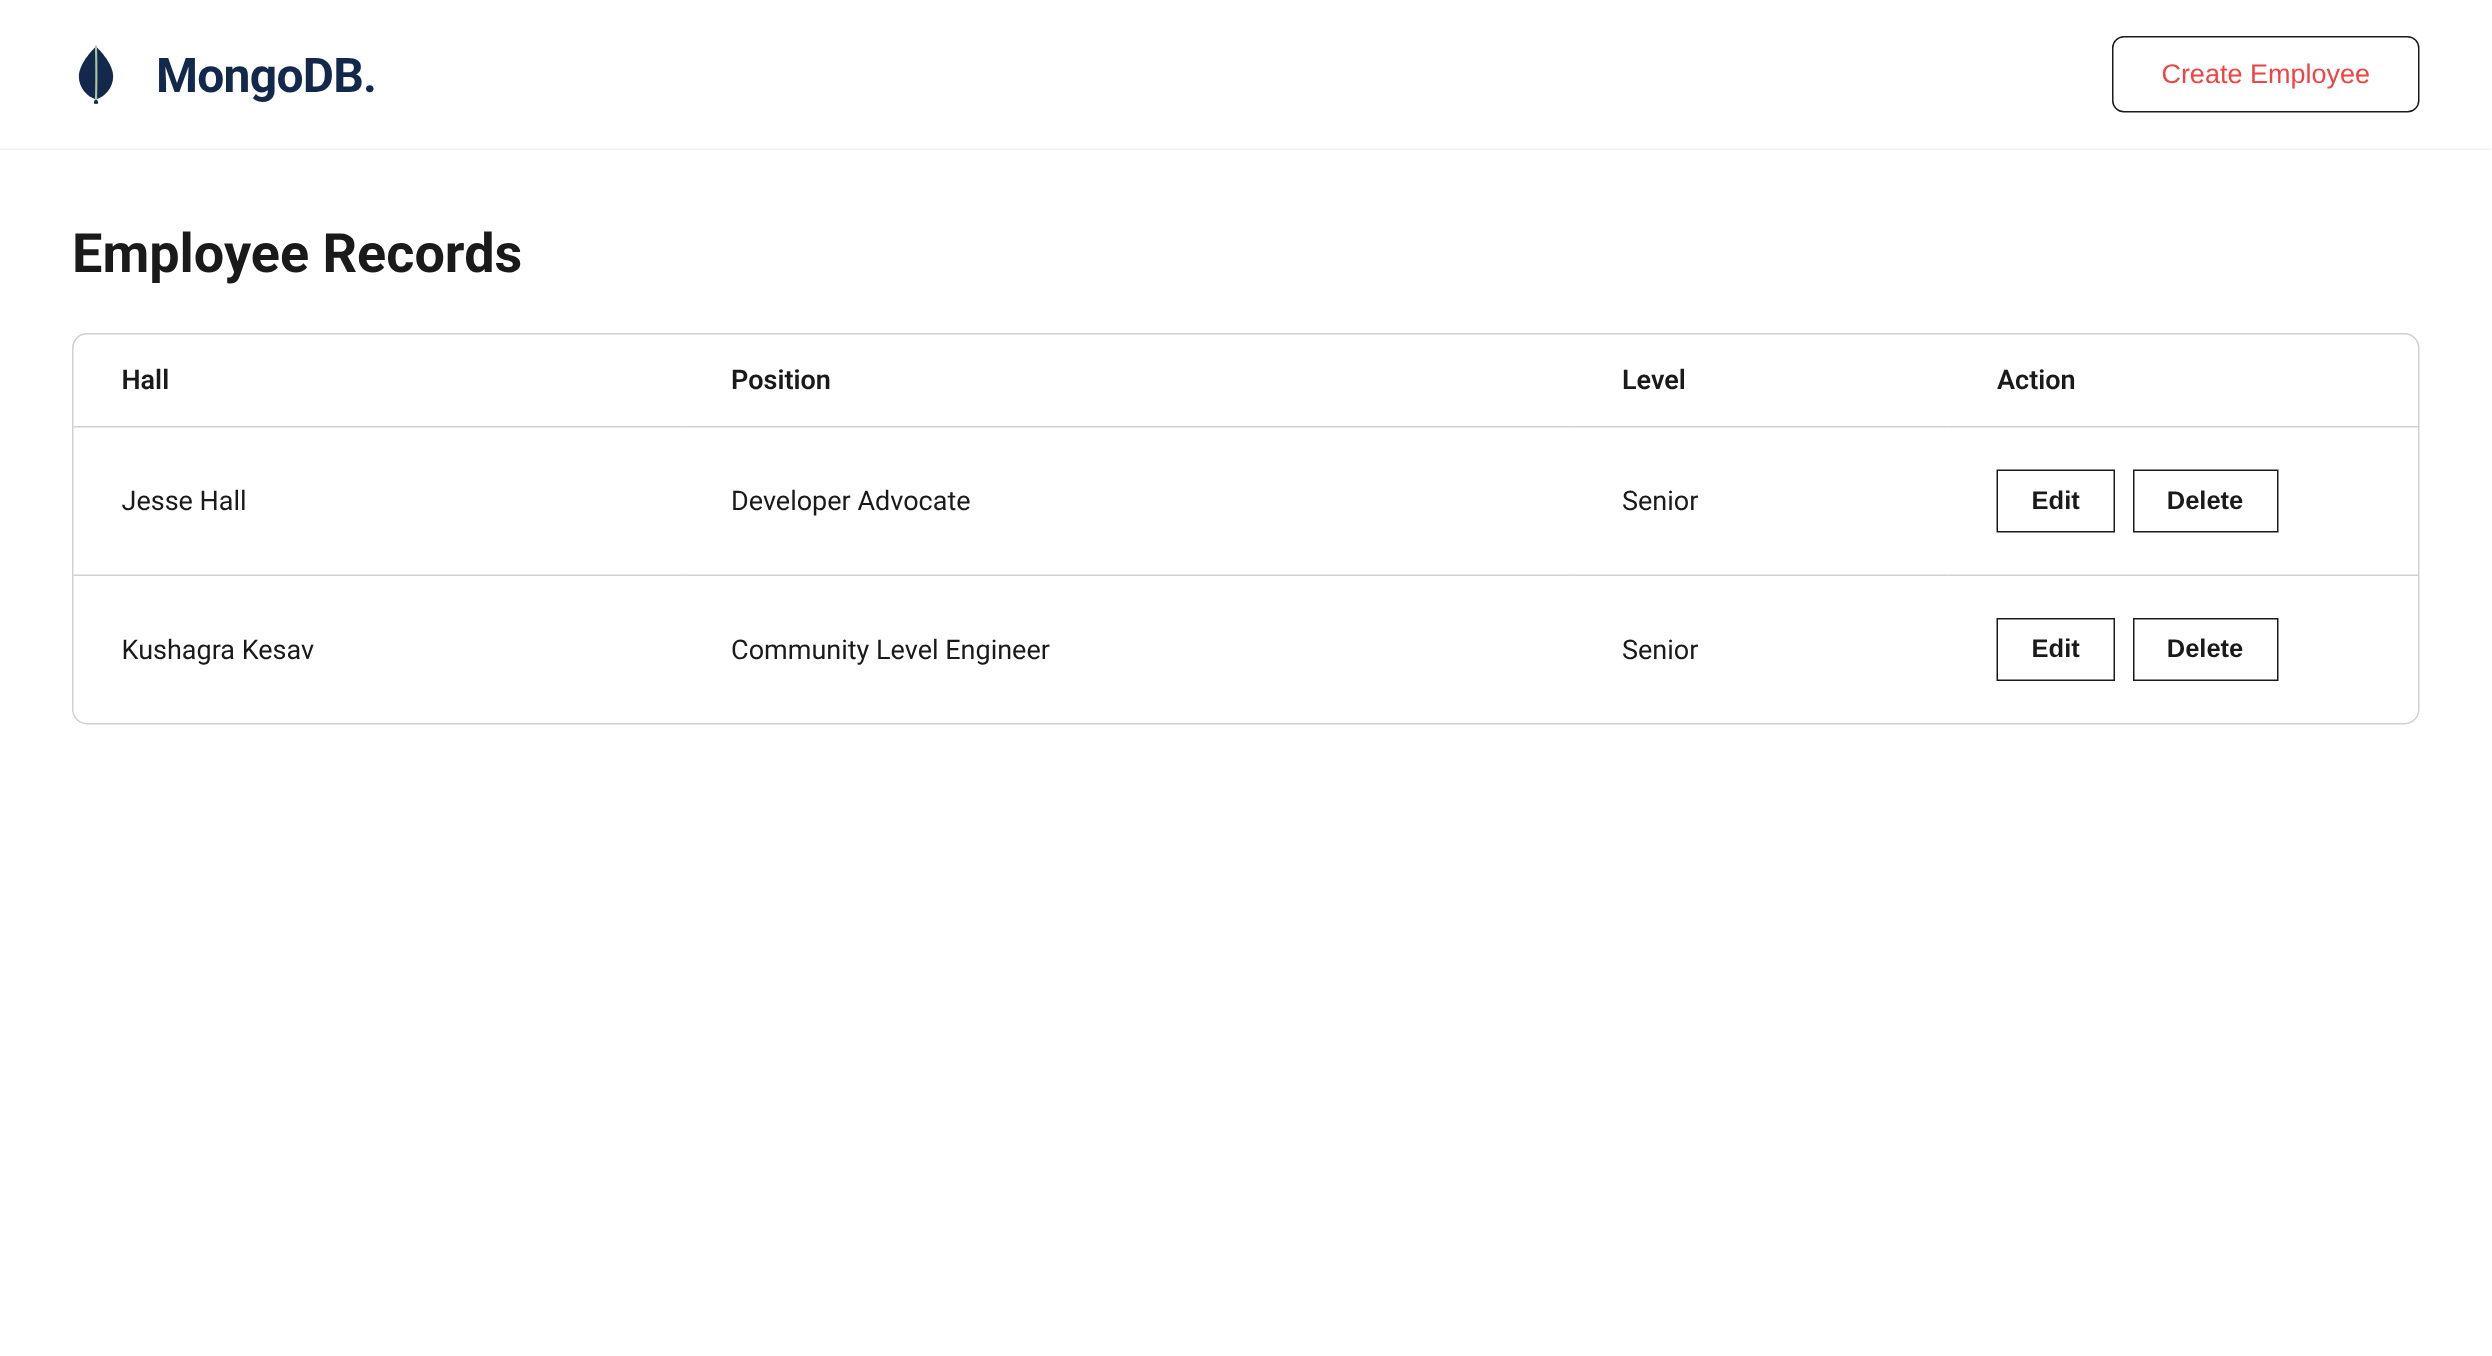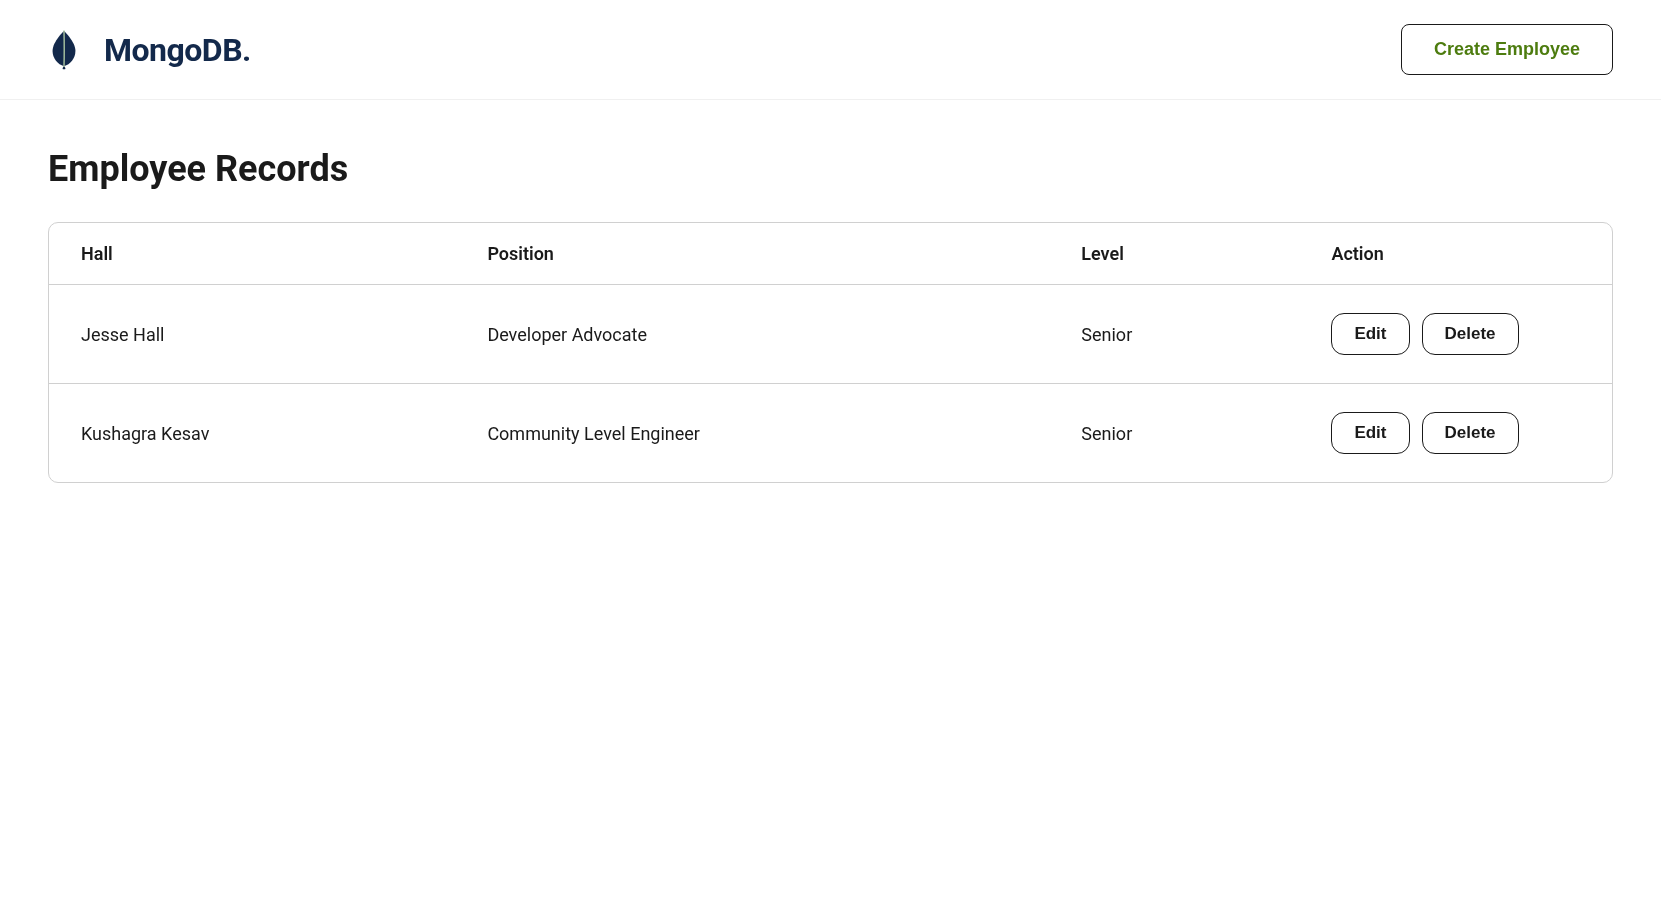--- a/index.html
+++ b/index.html
@@ -38,25 +38,25 @@
     .logo-text {
       font-size: 32px;
       font-weight: 700;
       color: #13294B;
       letter-spacing: -0.5px;
     }
 
     .create-btn {
       padding: 14px 32px;
       font-size: 18px;
-      font-weight: 700;
+      font-weight: 400;
       border: 1.5px solid #1a1a1a;
       border-radius: 8px;
       background: #ffffff;
-      color: #4d7c0f;
+      color: #ef4444;
       cursor: pointer;
       white-space: nowrap;
     }
 
     
     .main-content {
       padding: 48px 48px;
     }
 
     .page-title {
@@ -108,21 +108,21 @@
       display: flex;
       gap: 12px;
       align-items: center;
     }
 
     .action-btn {
       padding: 10px 22px;
       font-size: 17px;
       font-weight: 600;
       border: 1.5px solid #1a1a1a;
-      border-radius: 13px;
+      border-radius: 0;
       background: #ffffff;
       color: #1a1a1a;
       cursor: pointer;
     }
 
     .col-name { width: 26%; }
     .col-position { width: 38%; }
     .col-level { width: 16%; }
     .col-action { width: 20%; }
   </style>

